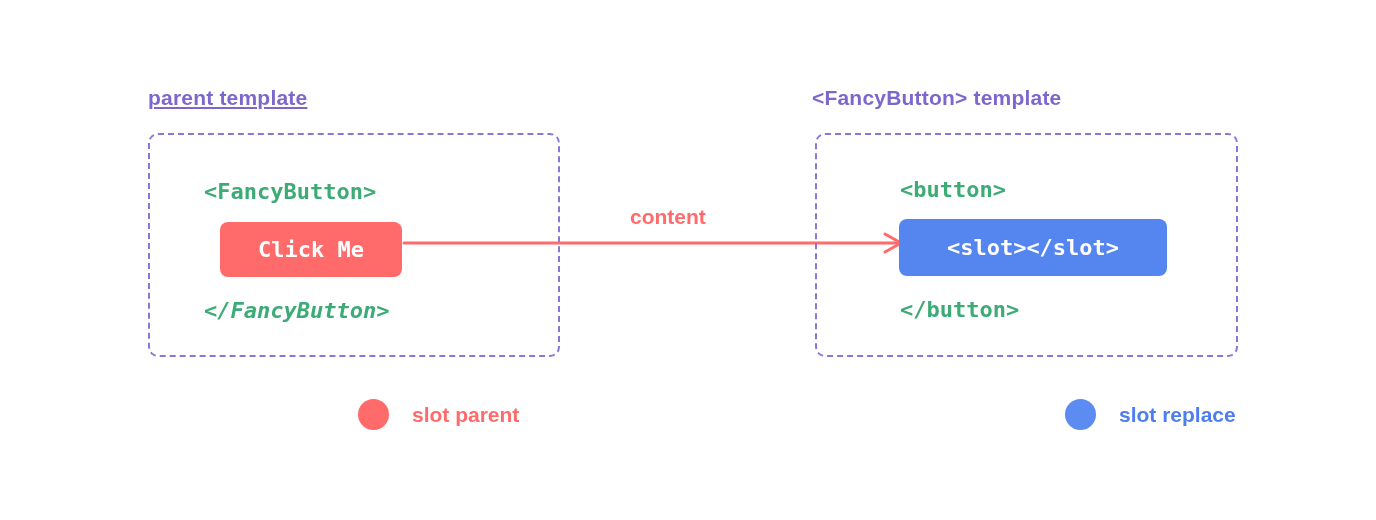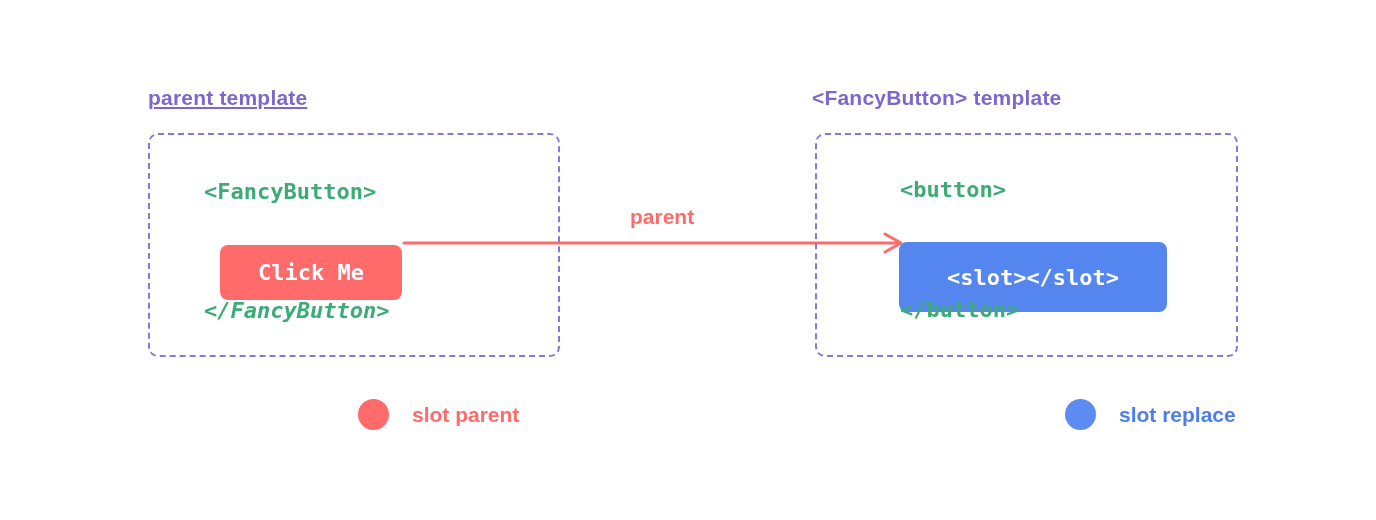--- a/index.html
+++ b/index.html
@@ -50,24 +50,23 @@
     position: absolute;
     display: flex;
     align-items: center;
     justify-content: center;
     border-radius: 8px;
     font-family: "DejaVu Sans Mono", monospace;
     font-weight: bold;
     font-size: 22px;
     color: #ffffff;
     white-space: nowrap;
-    margin-top: 23px;
   }
   .btn-red  { left: 220px; top: 222px; width: 182px; height: 55px; background: #ff6b6b; }
-  .btn-blue { left: 899px; top: 219px; width: 268px; height: 70px; background: #5585ef; }
+  .btn-blue { left: 899px; top: 219px; width: 268px; height: 57px; background: #5585ef; }
 
   .arrow-label {
     position: absolute;
     left: 630px; top: 205px;
     font-size: 21px;
     font-weight: bold;
     color: #ff6b6b;
     white-space: nowrap;
   }
   .arrow-svg {
@@ -109,21 +108,21 @@
   <div class="dashed-box box-left"></div>
 
   <div class="code-line code-open-left">&lt;FancyButton&gt;</div>
 
   <div class="diagram-button btn-red">
     <span>Click Me</span>
   </div>
 
   <div class="code-line code-close-left">&lt;/FancyButton&gt;</div>
 
-  <div class="arrow-label">parent</div>
+  <div class="arrow-label">content</div>
 
   <svg class="arrow-svg" viewBox="0 0 504 24">
     <line x1="2" y1="12" x2="497" y2="12" stroke="#ff6b6b" stroke-width="3" stroke-linecap="round"></line>
     <polyline points="483,3 499,12 483,21" fill="none" stroke="#ff6b6b" stroke-width="3" stroke-linecap="round" stroke-linejoin="round"></polyline>
   </svg>
 
   <div class="box-title title-right">&lt;FancyButton&gt; template</div>
 
   <div class="dashed-box box-right"></div>
 

